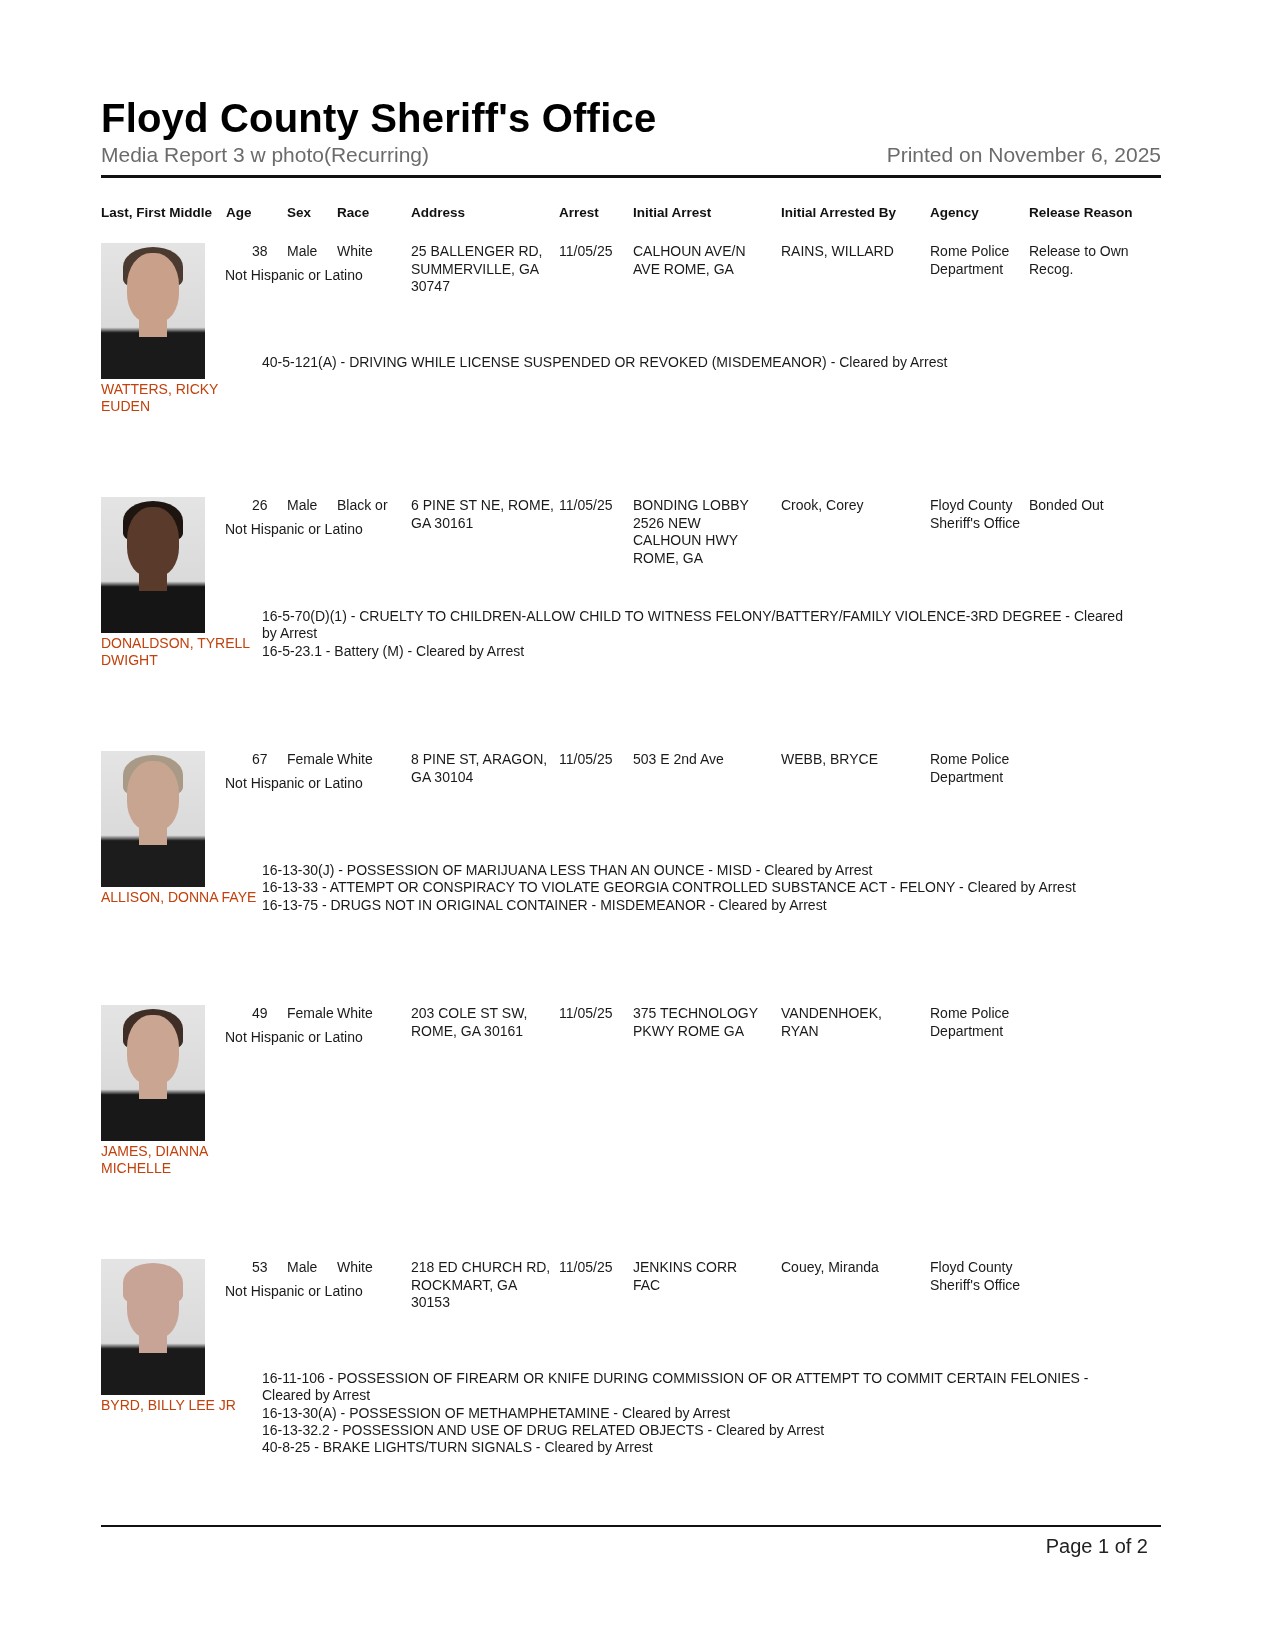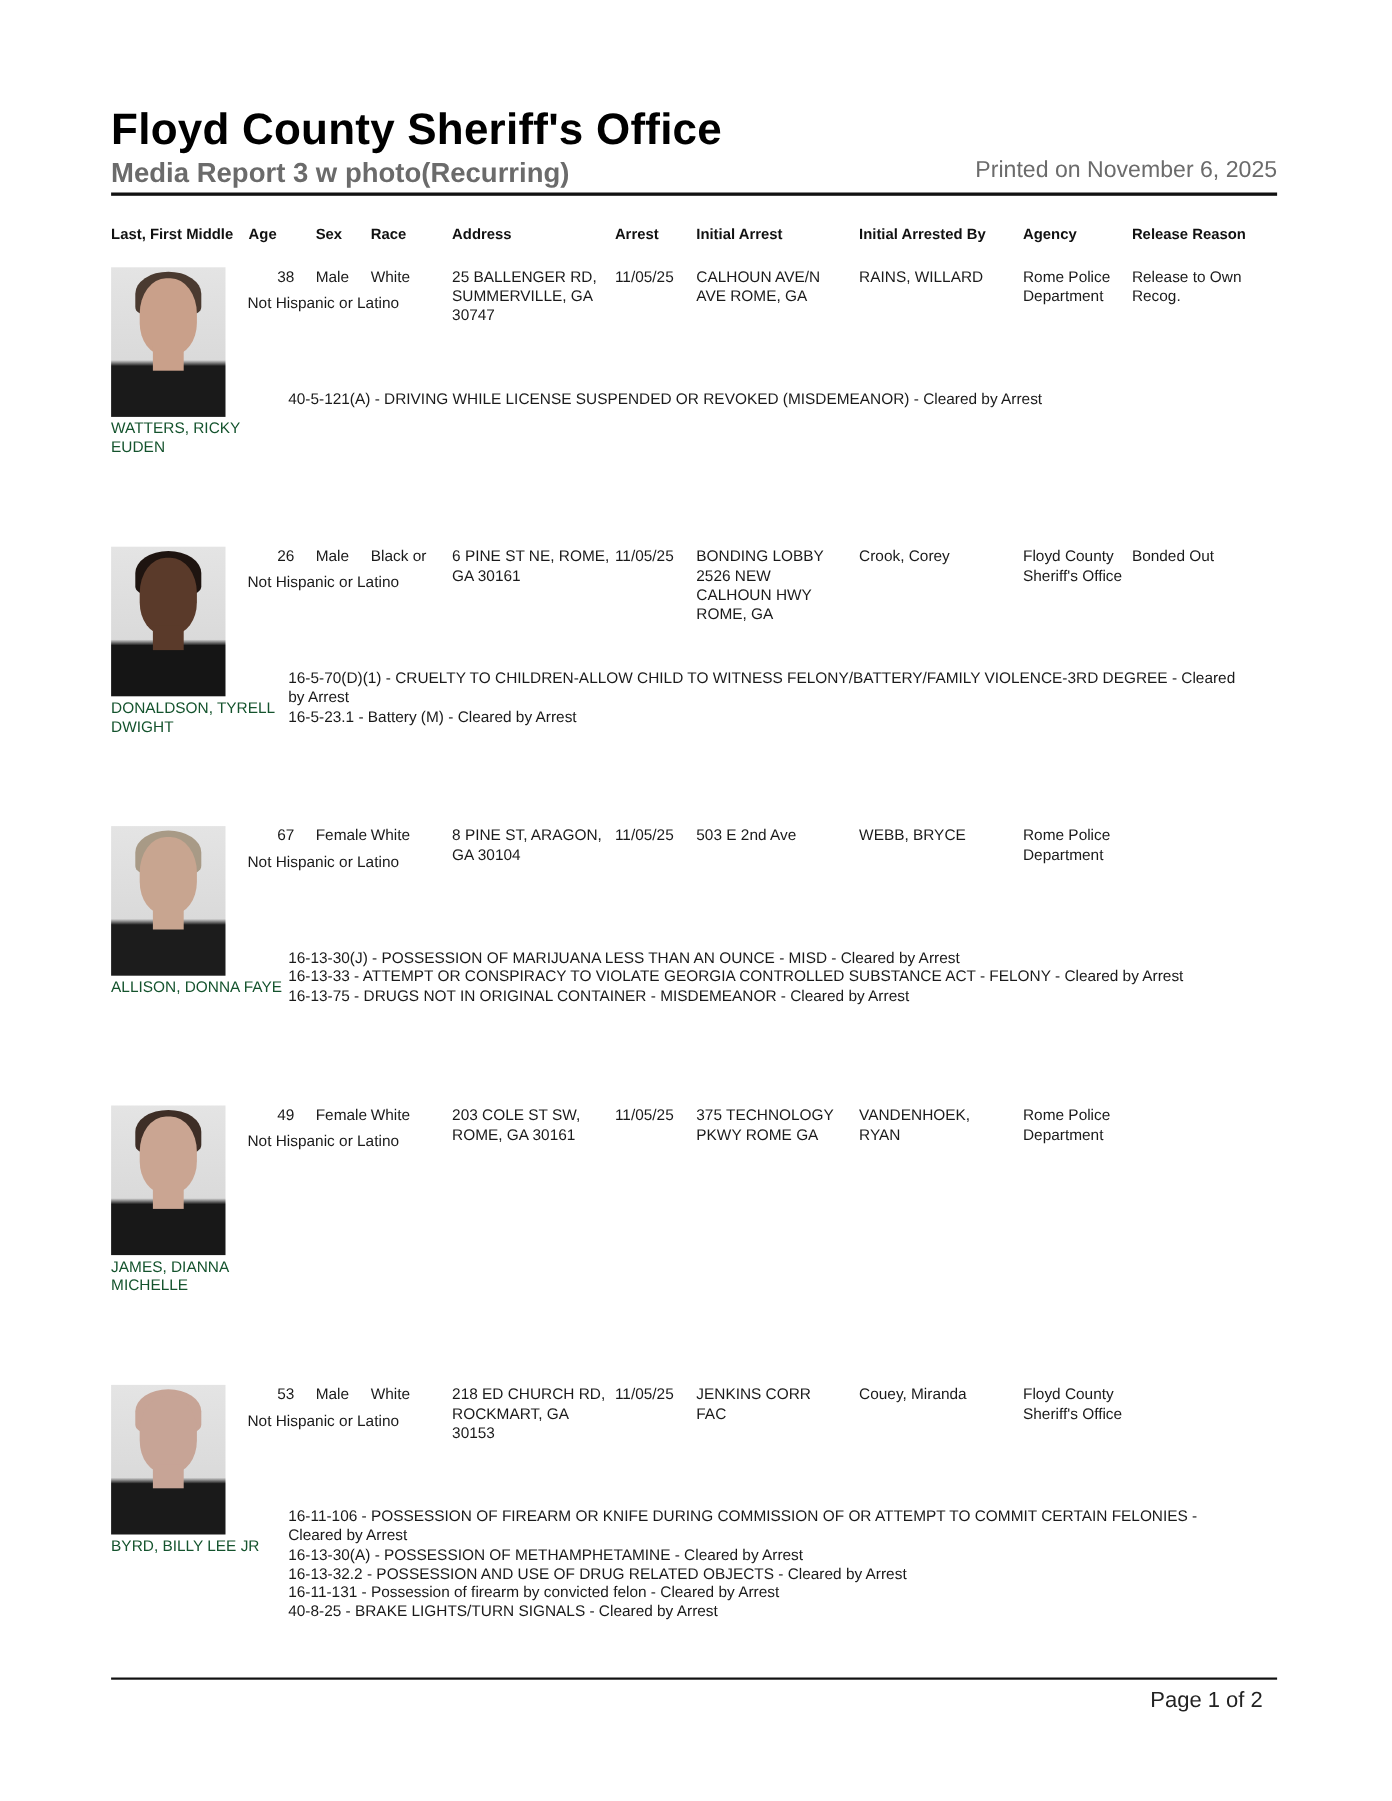--- a/index.html
+++ b/index.html
@@ -6,21 +6,21 @@
   body {
     width: 1265px; height: 1637px; position: relative; overflow: hidden;
     font-family: "Liberation Sans", sans-serif; color: #1a1a1a;
   }
   .title {
     position: absolute; left: 101px; top: 96px;
     font-size: 40px; font-weight: bold; color: #000; letter-spacing: 0.2px;
   }
   .subtitle {
     position: absolute; left: 101px; top: 143px;
-    font-size: 25px; color: #6b6b6b; font-weight: bold;
+    font-size: 21px; color: #6b6b6b;
   }
   .printed {
     position: absolute; right: 104px; top: 143px;
     font-size: 21px; color: #6b6b6b;
   }
   .rule-top {
     position: absolute; left: 101px; top: 175px; width: 1060px; height: 3px; background: #111;
   }
   .colhdr {
     position: absolute; top: 205px; font-size: 13.5px; font-weight: bold; color: #111; white-space: nowrap;
@@ -36,21 +36,21 @@
     border-radius: 46% 46% 42% 42%;
   }
   .photo .hair {
     position: absolute; left: 22px; top: 4px; width: 60px; height: 40px;
     border-radius: 50% 50% 20% 20%;
   }
   .photo .neck {
     position: absolute; left: 38px; top: 72px; width: 28px; height: 22px;
   }
   .name {
-    position: absolute; left: 101px; top: 138px; font-size: 14px; line-height: 17px; color: #14532d; width: 160px;
+    position: absolute; left: 101px; top: 138px; font-size: 14px; line-height: 17px; color: #c2410c; width: 160px;
   }
   .cell { position: absolute; top: 0; font-size: 14px; line-height: 17.5px; color: #1a1a1a; }
   .ethnic { position: absolute; left: 225px; top: 24px; font-size: 14px; color: #1a1a1a; white-space: nowrap; }
   .charges { position: absolute; left: 262px; font-size: 14px; line-height: 17.3px; color: #1a1a1a; width: 870px; margin-top: 24px; }
   .charges div { white-space: pre-wrap; }
   .rule-bottom {
     position: absolute; left: 101px; top: 1525px; width: 1060px; height: 2px; background: #111;
   }
   .pagenum {
     position: absolute; right: 117px; top: 1535px; font-size: 20px; color: #222;
@@ -175,20 +175,19 @@
       <div class="cell" style="left:411px;width:148px">218 ED CHURCH RD, ROCKMART, GA 30153</div>
       <div class="cell" style="left:559px">11/05/25</div>
       <div class="cell" style="left:633px;width:135px">JENKINS CORR FAC</div>
       <div class="cell" style="left:781px;width:120px">Couey, Miranda</div>
       <div class="cell" style="left:930px;width:92px">Floyd County Sheriff's Office</div>
       <div class="cell" style="left:1029px;width:115px"></div>
       <div class="charges" style="top: 87px;">
         <div>16-11-106 - POSSESSION OF FIREARM OR KNIFE DURING COMMISSION OF OR ATTEMPT TO COMMIT CERTAIN FELONIES - Cleared by Arrest</div>
         <div>16-13-30(A) - POSSESSION OF METHAMPHETAMINE - Cleared by Arrest</div>
         <div>16-13-32.2 - POSSESSION AND USE OF DRUG RELATED OBJECTS - Cleared by Arrest</div>
-        <div>16-11-131 - Possession of firearm by convicted felon - Cleared by Arrest</div>
         <div>40-8-25 - BRAKE LIGHTS/TURN SIGNALS - Cleared by Arrest</div>
       </div>
     </div>
   </div>
 
 <div class="rule-bottom"></div>
 <div class="pagenum">Page 1 of 2</div>
 
 </body></html>

